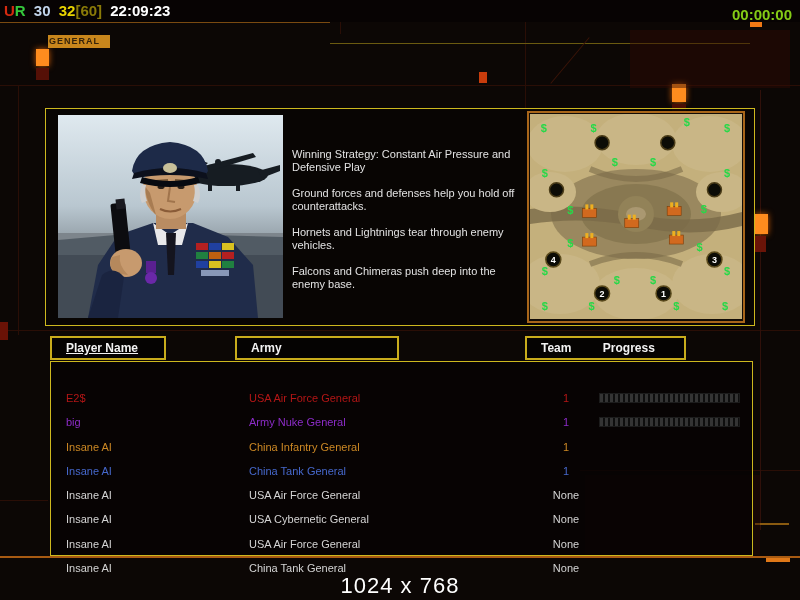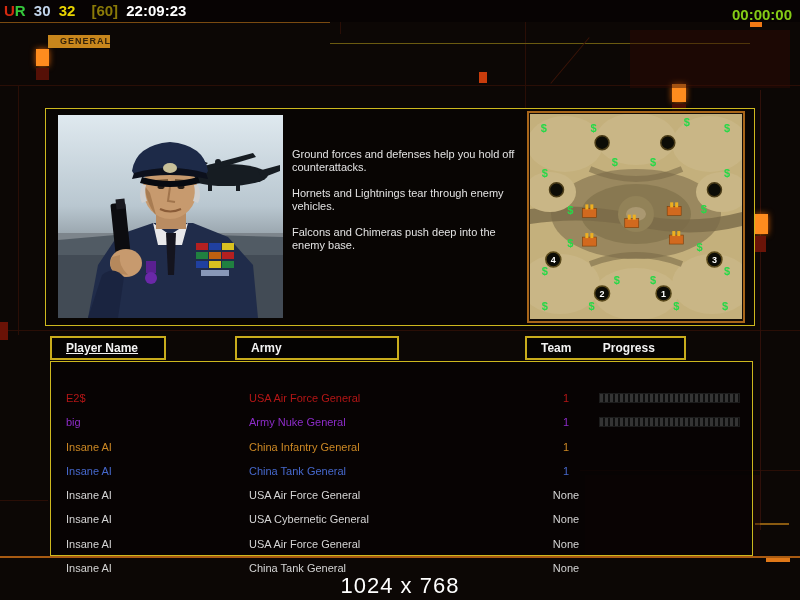--- a/index.html
+++ b/index.html
@@ -9,21 +9,21 @@
   .decor{position:absolute;inset:0;pointer-events:none;}
   .hline{position:absolute;height:1px;background:#2a0e06;}
   .vline{position:absolute;width:1px;background:#2a0e06;}
   .led{position:absolute;}
   
   #topbar{position:absolute;left:0;top:0;width:800px;height:22px;background:#070303;
           font-size:15px;font-weight:bold;line-height:21px;}
   #topbar .piece{display:inline-block;margin-left:4px;}
   
   #gen-tab{position:absolute;left:48px;top:35px;width:62px;height:13px;background:#c8861c;
-           color:#35230a;font-size:9px;font-weight:bold;line-height:13px;padding-left:12px;
+           color:#35230a;font-size:9px;font-weight:bold;line-height:13px;padding-left:1px;
            letter-spacing:1px;box-sizing:border-box;}
   #title-box{position:absolute;left:45px;top:47px;width:282px;height:31px;background:#070403;
              border:2px solid #d2b81e;box-sizing:border-box;}
   #title-box span{display:block;margin:5px 0 0 14px;font-size:16px;font-weight:bold;color:#fff;}
   
   #main-box{position:absolute;left:45px;top:108px;width:710px;height:218px;
             border:1px solid #cdb81e;background:rgba(8,5,3,.85);box-sizing:border-box;}
   #portrait{position:absolute;left:58px;top:115px;width:225px;height:203px;background:#05070a;}
   #strategy{position:absolute;left:292px;top:148px;width:230px;font-size:11px;line-height:13px;
             color:#e2e2e2;}
@@ -82,21 +82,21 @@
     <div class="led" style="left:766px;top:557px;width:24px;height:5px;background:#e07818;"></div>
     <div class="led" style="left:630px;top:30px;width:160px;height:58px;background:rgba(48,10,5,.45);"></div>
     <div class="led" style="left:585px;top:475px;width:175px;height:80px;background:rgba(40,8,4,.4);"></div>
     <div class="hline" style="left:540px;top:60px;width:60px;transform:rotate(-50deg);background:#3a1408;"></div>
     <div class="hline" style="left:690px;top:200px;width:70px;transform:rotate(55deg);background:#3a1408;"></div>
   </div>
 
   <div id="topbar">
     <span class="piece" id="tb-u" style="color: rgb(212, 42, 16);">U</span><span class="piece" id="tb-r" style="margin-left: 0px; color: rgb(53, 200, 60);">R</span>
     <span class="piece" id="tb-fps" style="color: rgb(194, 212, 234);">30</span>
-    <span class="piece" id="tb-frames" style="color: rgb(232, 212, 0);">32</span><span class="piece" id="tb-cap" style="margin-left: 16px; color: rgb(138, 122, 8);">[60]</span>
+    <span class="piece" id="tb-frames" style="color: rgb(232, 212, 0);">32</span><span class="piece" id="tb-cap" style="margin-left: 0px; color: rgb(138, 122, 8);">[60]</span>
     <span class="piece" id="tb-clock" style="color:#fff">22:09:23</span>
     <span class="piece" style="position:absolute;right:8px;top:4px;color:#84cc16">00:00:00</span>
   </div>
 
   <div id="gen-tab">GENERAL</div>
 
   <div id="main-box"></div>
 
   <div id="portrait">
     <svg width="225" height="203" viewBox="0 0 225 203">
@@ -171,20 +171,21 @@
           <rect x="58" y="84" width="9" height="10" fill="#1a1a20" transform="rotate(-6 62 89)"></rect>
         </g>
         <ellipse cx="68" cy="148" rx="16" ry="14" fill="#c79a6e"></ellipse>
         <path d="M54,142 Q50,150 56,158 L70,160 Q60,150 62,140 Z" fill="#b5885c"></path>
         <path d="M30,203 L44,160 Q56,150 66,162 L60,203 Z" fill="#1a2440"></path>
       </g>
     </svg>
   </div>
 
   <div id="strategy">
+    <p>Winning Strategy: Constant Air Pressure and Defensive Play</p>
     <p>Ground forces and defenses help you hold off counterattacks.</p>
     <p>Hornets and Lightnings tear through enemy vehicles.</p>
     <p>Falcons and Chimeras push deep into the enemy base.</p>
   </div>
 
   <div id="minimap-box">
     <svg id="mmap" width="212" height="205" viewBox="0 0 212 205">
       <rect width="212" height="205" fill="#c4b07c"></rect>
       <g opacity="0.85">
         <ellipse cx="106" cy="100" rx="85" ry="45" fill="#93825a"></ellipse>

